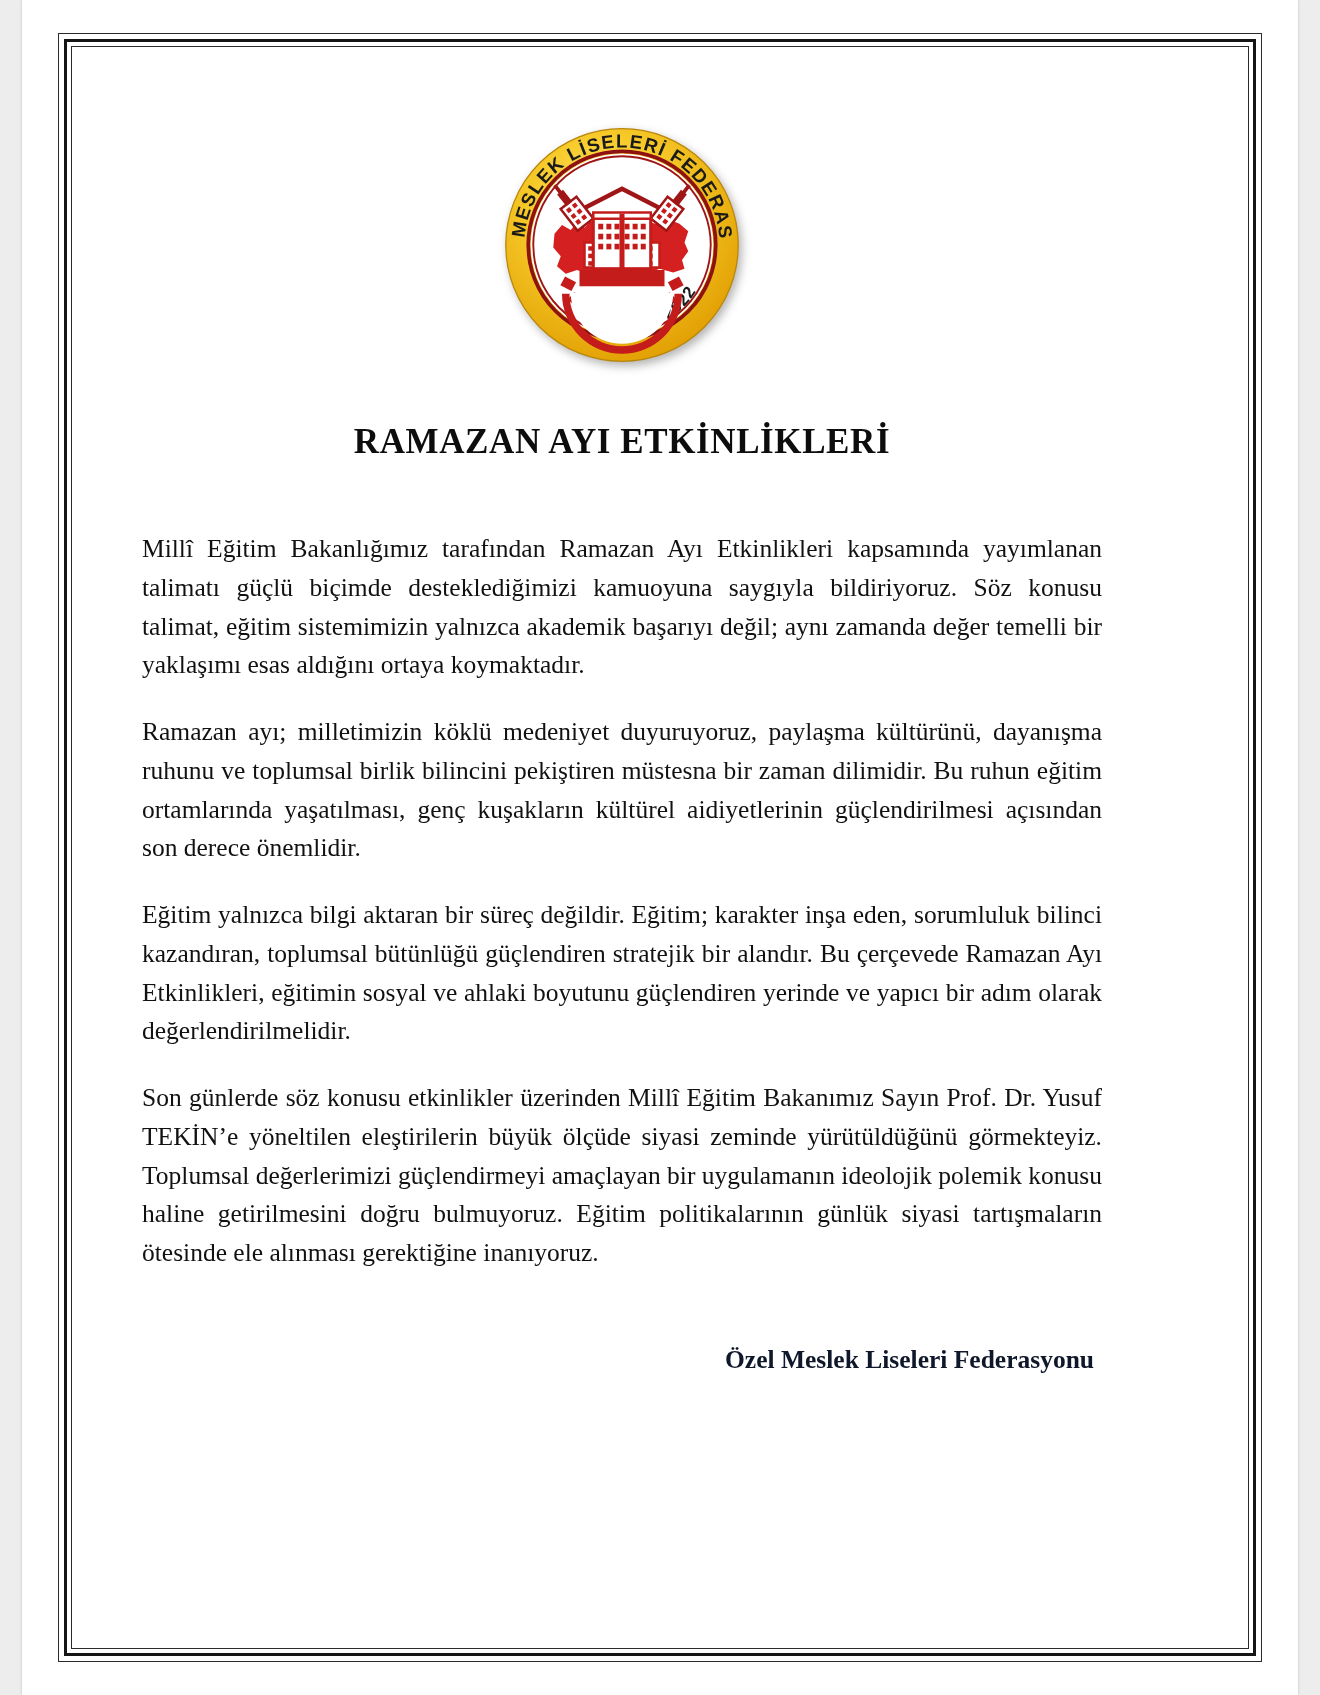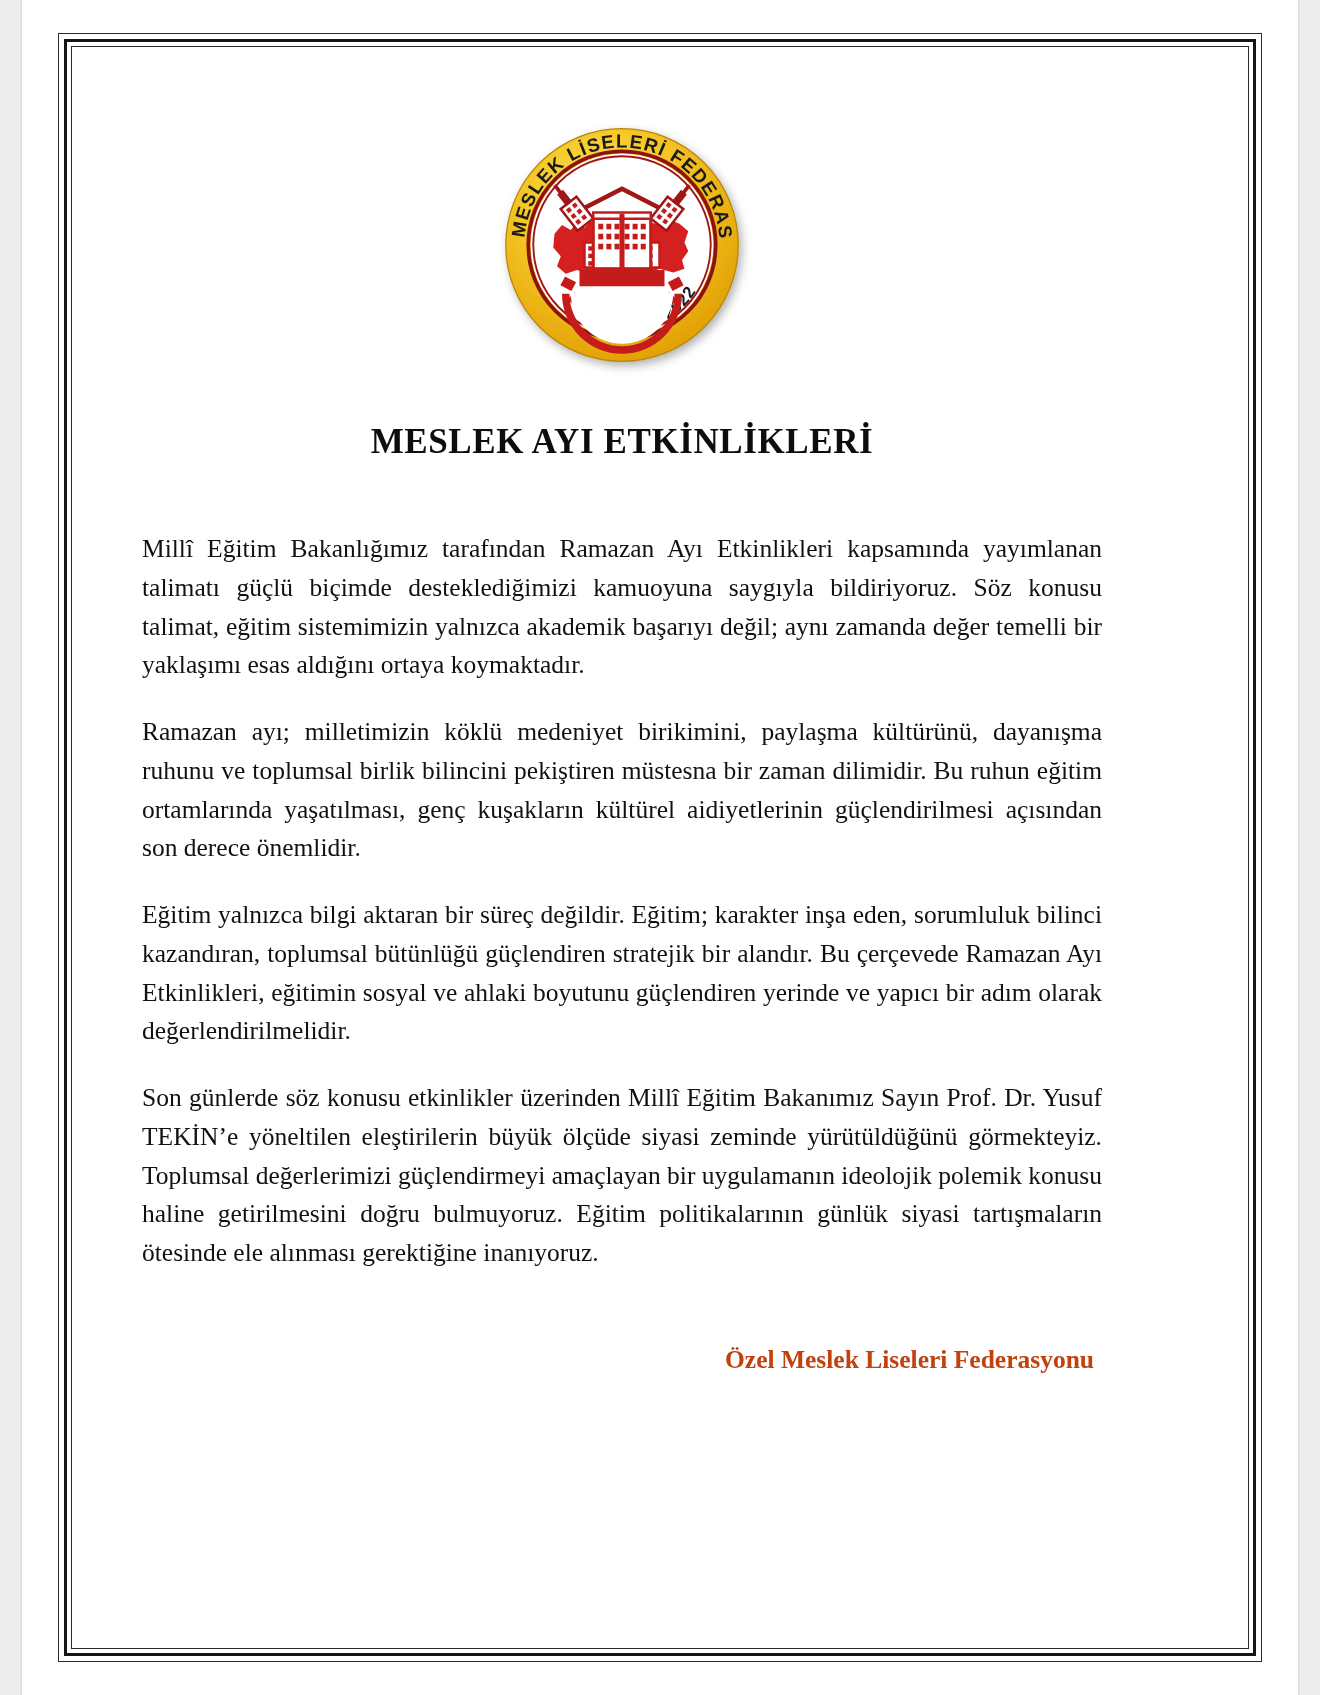--- a/index.html
+++ b/index.html
@@ -97,21 +97,21 @@
   }
   .para:last-of-type { margin-bottom: 0; }
 
   
   .signature {
     margin-top: 72px;
     text-align: right;
     font-family: "Liberation Serif", serif;
     font-weight: bold;
     font-size: 25.5px;
-    color: #c2410c;
+    color: #0f172a;
     padding-right: 8px;
   }
 </style>
 </head>
 <body>
 
 <div class="page">
   <div class="border-outer">
     <div class="border-mid">
       <div class="border-inner"></div>
@@ -257,25 +257,25 @@
             <rect x="217" y="198" width="8" height="9"></rect>
               <rect x="230" y="198" width="8" height="9"></rect>
           </g>
           <rect x="196" y="150" width="8" height="88" fill="#c41b1b"></rect>
 
           <rect x="132" y="240" width="136" height="26" fill="#c41b1b"></rect>
         </g>
       </svg>
     </div>
 
-    <h1 class="doc-title">MESLEK AYI ETKİNLİKLERİ</h1>
+    <h1 class="doc-title">RAMAZAN AYI ETKİNLİKLERİ</h1>
 
     <div class="body-block">
       <p class="para">Millî Eğitim Bakanlığımız tarafından Ramazan Ayı Etkinlikleri kapsamında yayımlanan talimatı güçlü biçimde desteklediğimizi kamuoyuna saygıyla bildiriyoruz. Söz konusu talimat, eğitim sistemimizin yalnızca akademik başarıyı değil; aynı zamanda değer temelli bir yaklaşımı esas aldığını ortaya koymaktadır.</p>
-      <p class="para">Ramazan ayı; milletimizin köklü medeniyet birikimini, paylaşma kültürünü, dayanışma ruhunu ve toplumsal birlik bilincini pekiştiren müstesna bir zaman dilimidir. Bu ruhun eğitim ortamlarında yaşatılması, genç kuşakların kültürel aidiyetlerinin güçlendirilmesi açısından son derece önemlidir.</p>
+      <p class="para">Ramazan ayı; milletimizin köklü medeniyet duyuruyoruz, paylaşma kültürünü, dayanışma ruhunu ve toplumsal birlik bilincini pekiştiren müstesna bir zaman dilimidir. Bu ruhun eğitim ortamlarında yaşatılması, genç kuşakların kültürel aidiyetlerinin güçlendirilmesi açısından son derece önemlidir.</p>
       <p class="para">Eğitim yalnızca bilgi aktaran bir süreç değildir. Eğitim; karakter inşa eden, sorumluluk bilinci kazandıran, toplumsal bütünlüğü güçlendiren stratejik bir alandır. Bu çerçevede Ramazan Ayı Etkinlikleri, eğitimin sosyal ve ahlaki boyutunu güçlendiren yerinde ve yapıcı bir adım olarak değerlendirilmelidir.</p>
       <p class="para">Son günlerde söz konusu etkinlikler üzerinden Millî Eğitim Bakanımız Sayın Prof. Dr. Yusuf TEKİN’e yöneltilen eleştirilerin büyük ölçüde siyasi zeminde yürütüldüğünü görmekteyiz. Toplumsal değerlerimizi güçlendirmeyi amaçlayan bir uygulamanın ideolojik polemik konusu haline getirilmesini doğru bulmuyoruz. Eğitim politikalarının günlük siyasi tartışmaların ötesinde ele alınması gerektiğine inanıyoruz.</p>
     </div>
 
     <div class="signature">Özel Meslek Liseleri Federasyonu</div>
 
   </div>
 </div>
 
 </body></html>

